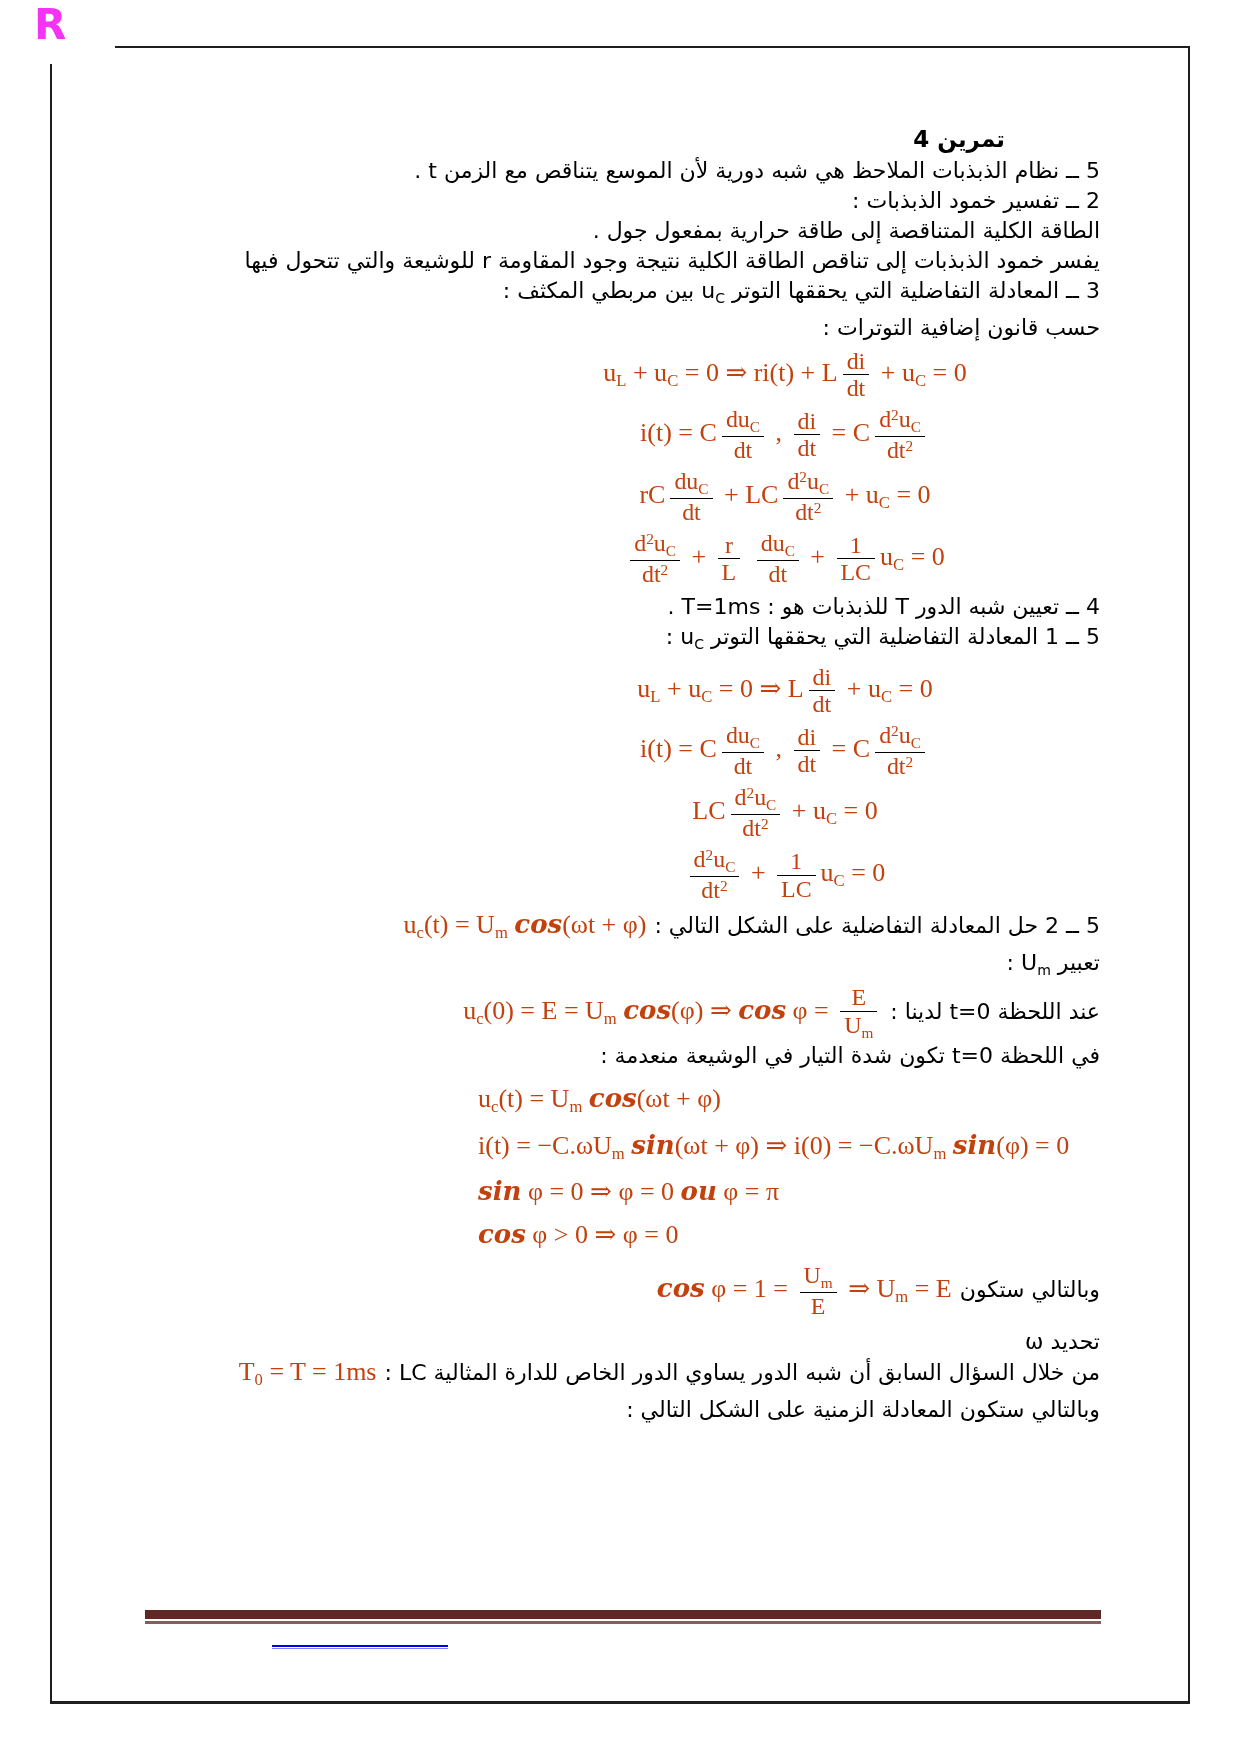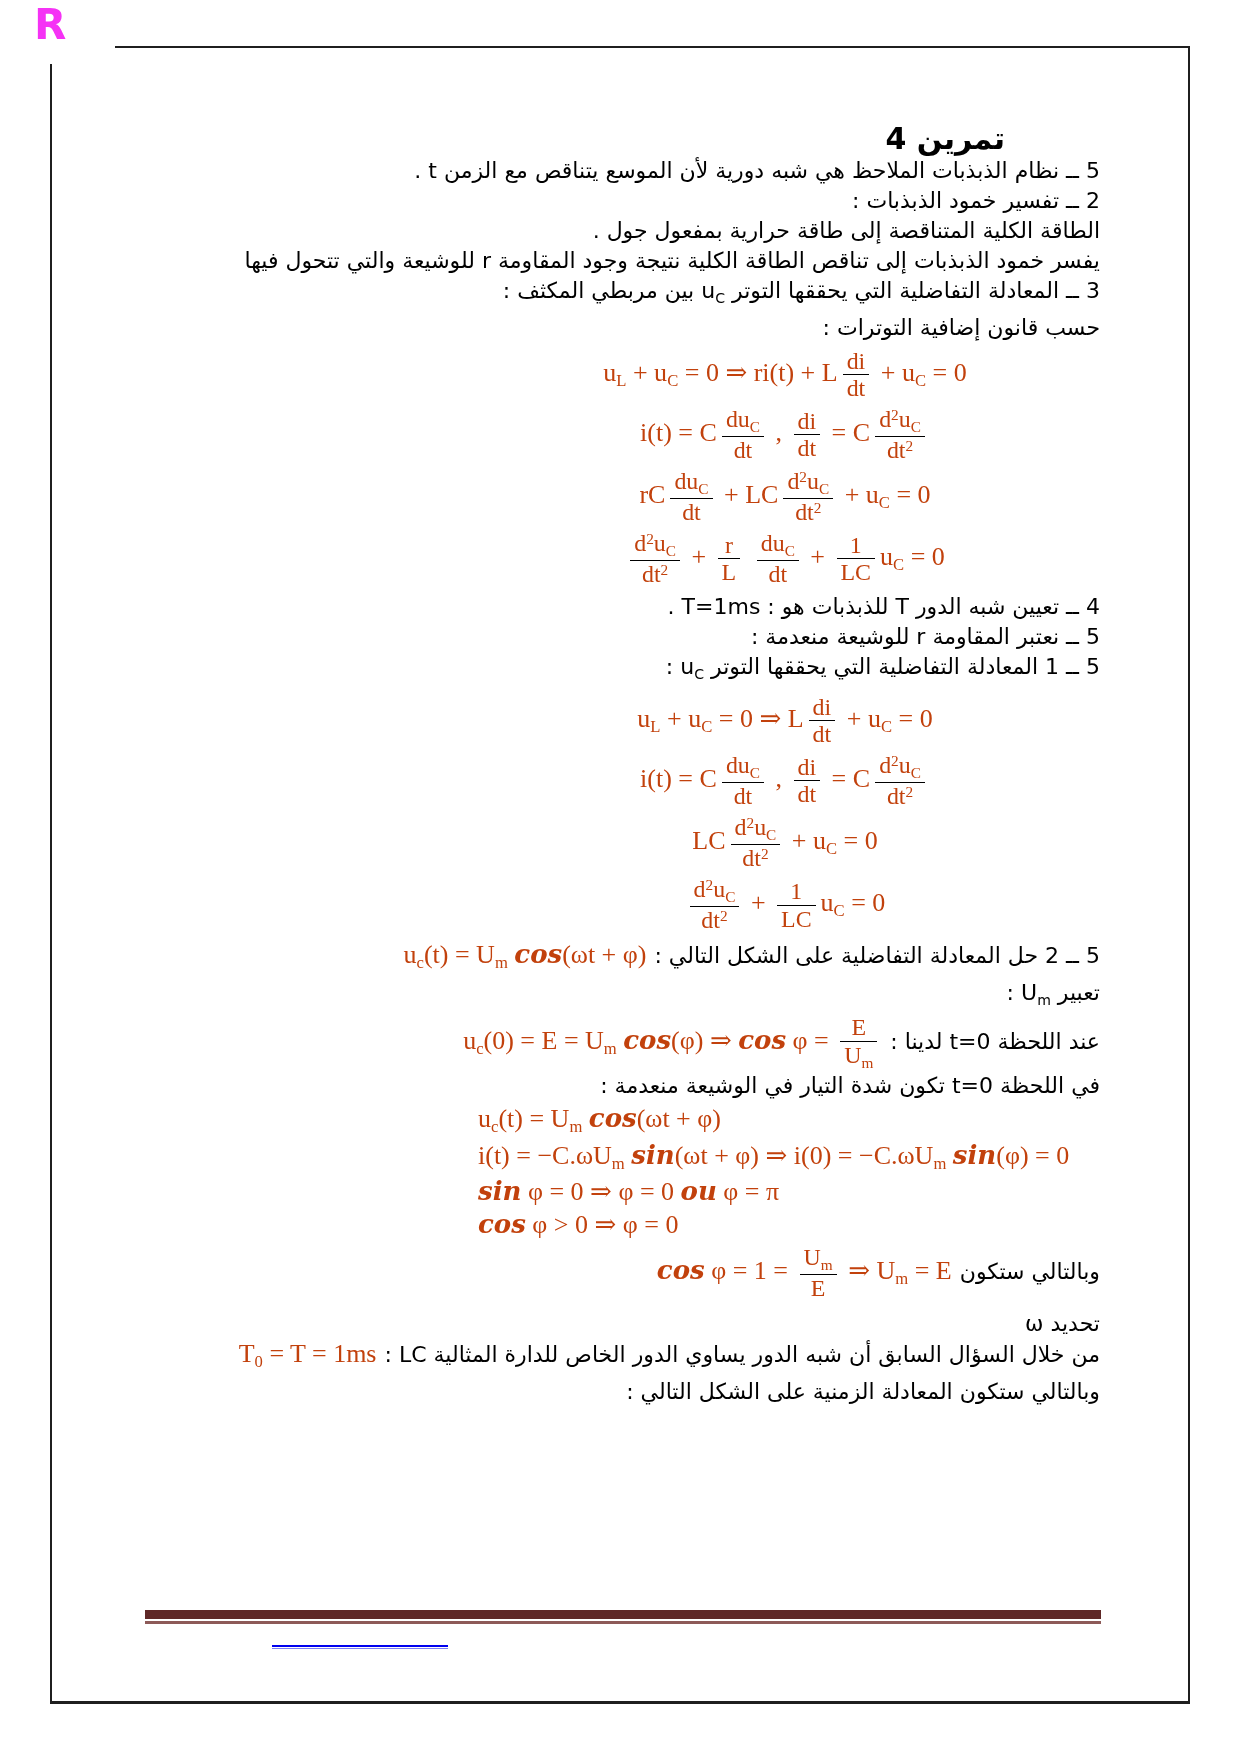--- a/index.html
+++ b/index.html
@@ -27,21 +27,21 @@
   .content {
     position: absolute; left: 62px; top: 124px; width: 1038px;
     direction: rtl;
   }
 
   .ar {
     font-family: "DejaVu Sans", sans-serif;
     font-size: 22px; line-height: 30px; color: #000;
     direction: rtl; text-align: right;
   }
-  .title { font-weight: bold; font-size: 30px; padding-right: 95px; margin-bottom: 2px; }
+  .title { font-weight: bold; font-size: 23px; padding-right: 95px; margin-bottom: 2px; }
 
   .math {
     font-family: "Liberation Serif", "DejaVu Serif", serif;
     font-size: 26px; color: #c2410c;
     direction: ltr; unicode-bidi: isolate;
     margin: 0 8px;
   }
   sub { font-size: 64%; vertical-align: -0.32em; }
   sup { font-size: 64%; vertical-align: 0.45em; }
   .frac {
@@ -51,21 +51,21 @@
   }
   .frac .ftop { display: block; padding: 0 4px; }
   .frac .fbot { display: block; border-top: 1.6px solid #000; padding: 0 4px; }
   .fn { font-weight: bold; font-style: italic; font-family: "DejaVu Serif", serif; }
 
   .eq-block {
     width: 630px; margin-left: auto; margin-right: 0;
     direction: ltr; text-align: center;
   }
   .eq-block .eq { margin: 5px 0; }
-  .eq-left  { direction: ltr; text-align: left; padding-left: 408px; margin: 2px 0; }
+  .eq-left  { direction: ltr; text-align: left; padding-left: 408px; margin: 12px 0; }
   .eq-center{ direction: ltr; text-align: center; padding-right: 60px; margin-top: 4px; }
   .mt8 { margin-top: 8px; }
   .mt4 { margin-top: 4px; }
 
   .maroon-bar { position: absolute; left: 145px; top: 1610px; width: 956px; }
   .maroon-main { height: 9px; }
   .maroon-thin { height: 3px; margin-top: 2px; }
 
   .blue-underline { position: absolute; left: 272px; top: 1645px; width: 176px; }
   .blue-main { height: 2px; }
@@ -93,21 +93,20 @@
   <div class="ar">حسب قانون إضافية التوترات :</div>
 
   <div class="eq-block mt4">
     <div class="eq math">u<sub>L</sub> + u<sub>C</sub> = 0 ⇒ ri(t) + L<span class="frac"><span class="ftop">di</span><span class="fbot">dt</span></span> + u<sub>C</sub> = 0</div>
     <div class="eq math">i(t) = C<span class="frac"><span class="ftop">du<sub>C</sub></span><span class="fbot">dt</span></span> , <span class="frac"><span class="ftop">di</span><span class="fbot">dt</span></span> = C<span class="frac"><span class="ftop">d<sup>2</sup>u<sub>C</sub></span><span class="fbot">dt<sup>2</sup></span></span></div>
     <div class="eq math">rC<span class="frac"><span class="ftop">du<sub>C</sub></span><span class="fbot">dt</span></span> + LC<span class="frac"><span class="ftop">d<sup>2</sup>u<sub>C</sub></span><span class="fbot">dt<sup>2</sup></span></span> + u<sub>C</sub> = 0</div>
     <div class="eq math"><span class="frac"><span class="ftop">d<sup>2</sup>u<sub>C</sub></span><span class="fbot">dt<sup>2</sup></span></span> + <span class="frac"><span class="ftop">r</span><span class="fbot">L</span></span> <span class="frac"><span class="ftop">du<sub>C</sub></span><span class="fbot">dt</span></span> + <span class="frac"><span class="ftop">1</span><span class="fbot">LC</span></span>u<sub>C</sub> = 0</div>
   </div>
 
   <div class="ar mt4">4 ــ تعيين شبه الدور T للذبذبات هو : T=1ms .</div>
-  <div class="ar">5 ــ نعتبر المقاومة r للوشيعة منعدمة :</div>
   <div class="ar">5 ــ 1 المعادلة التفاضلية التي يحققها التوتر u<sub>C</sub> :</div>
 
   <div class="eq-block">
     <div class="eq math">u<sub>L</sub> + u<sub>C</sub> = 0 ⇒ L<span class="frac"><span class="ftop">di</span><span class="fbot">dt</span></span> + u<sub>C</sub> = 0</div>
     <div class="eq math">i(t) = C<span class="frac"><span class="ftop">du<sub>C</sub></span><span class="fbot">dt</span></span> , <span class="frac"><span class="ftop">di</span><span class="fbot">dt</span></span> = C<span class="frac"><span class="ftop">d<sup>2</sup>u<sub>C</sub></span><span class="fbot">dt<sup>2</sup></span></span></div>
     <div class="eq math">LC<span class="frac"><span class="ftop">d<sup>2</sup>u<sub>C</sub></span><span class="fbot">dt<sup>2</sup></span></span> + u<sub>C</sub> = 0</div>
     <div class="eq math"><span class="frac"><span class="ftop">d<sup>2</sup>u<sub>C</sub></span><span class="fbot">dt<sup>2</sup></span></span> + <span class="frac"><span class="ftop">1</span><span class="fbot">LC</span></span>u<sub>C</sub> = 0</div>
   </div>
 
   <div class="ar mt4">

